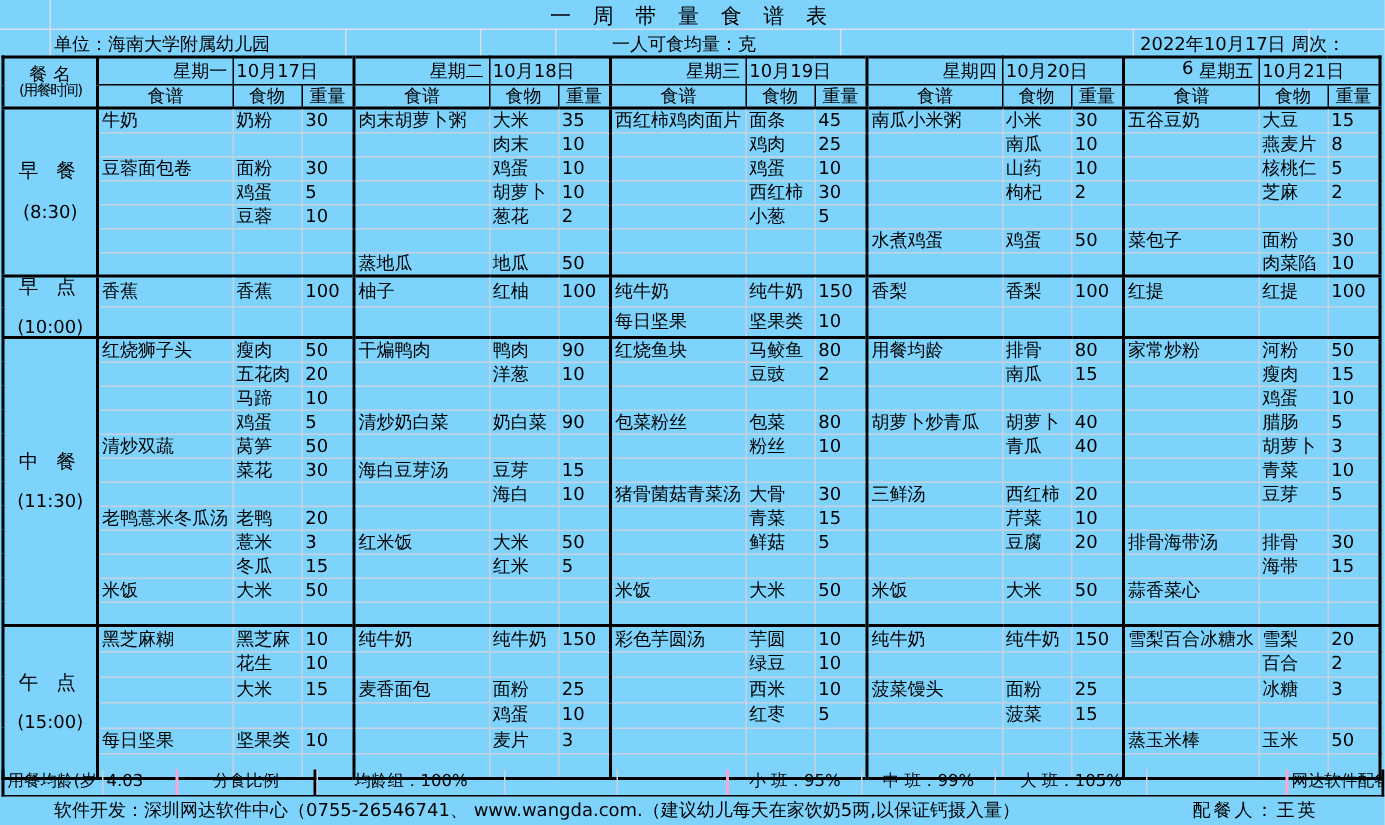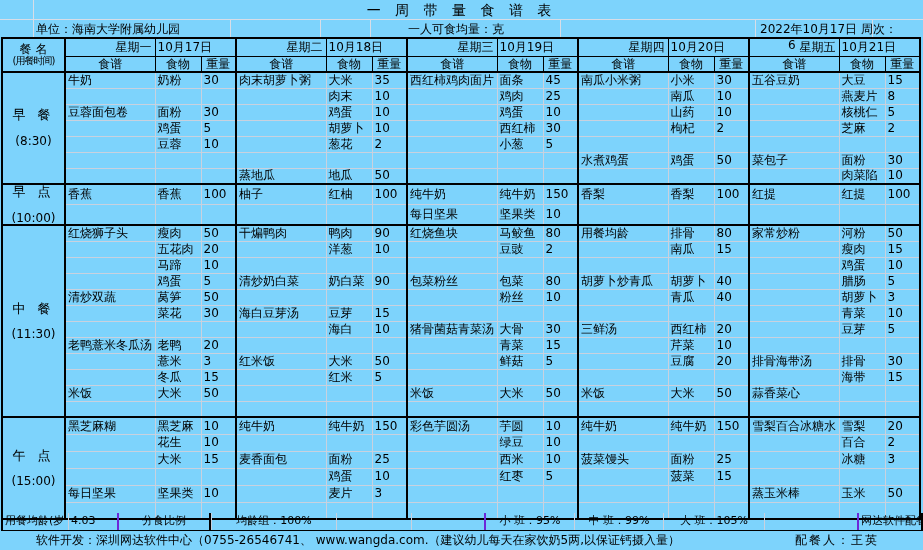--- a/index.html
+++ b/index.html
@@ -33,21 +33,21 @@
   td.mealcell .mname{font-size:13px;letter-spacing:4px;}
   td.mealcell .mtime{font-size:12px;margin-top:13px;}
   tbody tr.m0{height:16px;} tbody tr.m1{height:19px;}
   tbody tr.m2{height:16px;} tbody tr.m3{height:17px;}
   
   .foot-a{position:absolute;left:1px;top:513px;width:918px;height:17px;display:flex;
           border-left:2px solid #000;border-right:2px solid #000;border-bottom:1px solid #000;
           font-size:11px;line-height:16px;}
   .foot-a .c{flex:0 0 auto;overflow:hidden;white-space:nowrap;border-left:1px solid #c9d1de;padding:0 2px;}
   .foot-a .c:first-child{border-left:none;}
-  .foot-a .bk{border-left:2px solid #6d28d9;}
+  .foot-a .bk{border-left:2px solid #f9a8d4;}
   .foot-b{position:absolute;left:0;top:531px;width:923px;height:19px;font-size:12px;line-height:17px;}
   .foot-b .dev{position:absolute;left:36px;top:1px;white-space:nowrap;}
   .foot-b .prep{position:absolute;left:795px;top:1px;white-space:nowrap;letter-spacing:2px;}
 </style>
 </head>
 <body>
 
 <div class="sheet">
 
   <div class="title-row">

